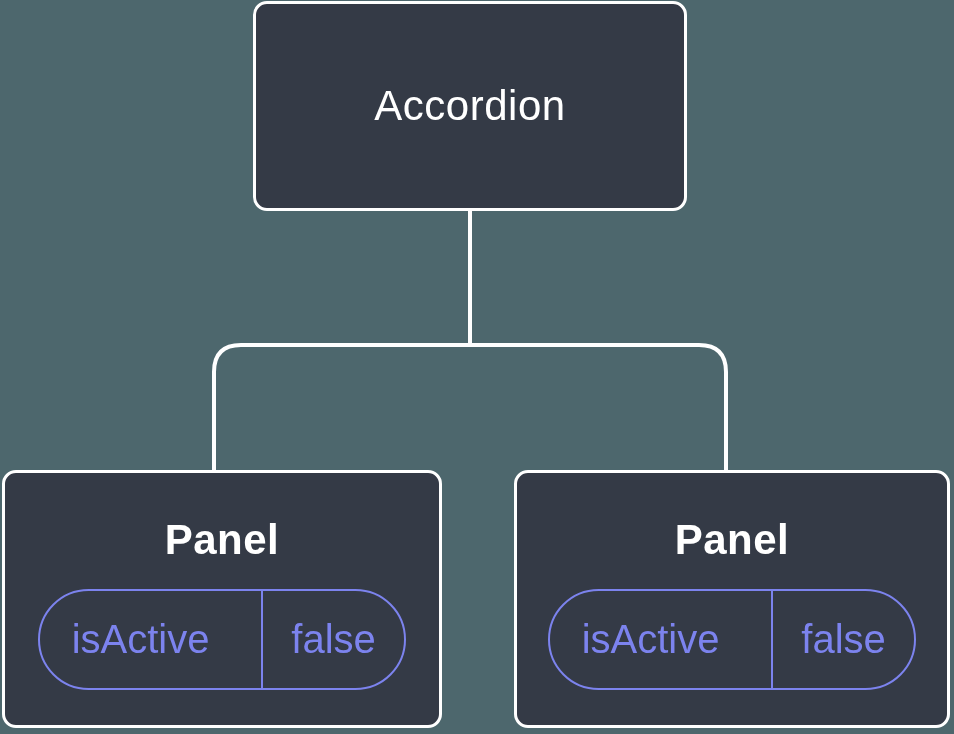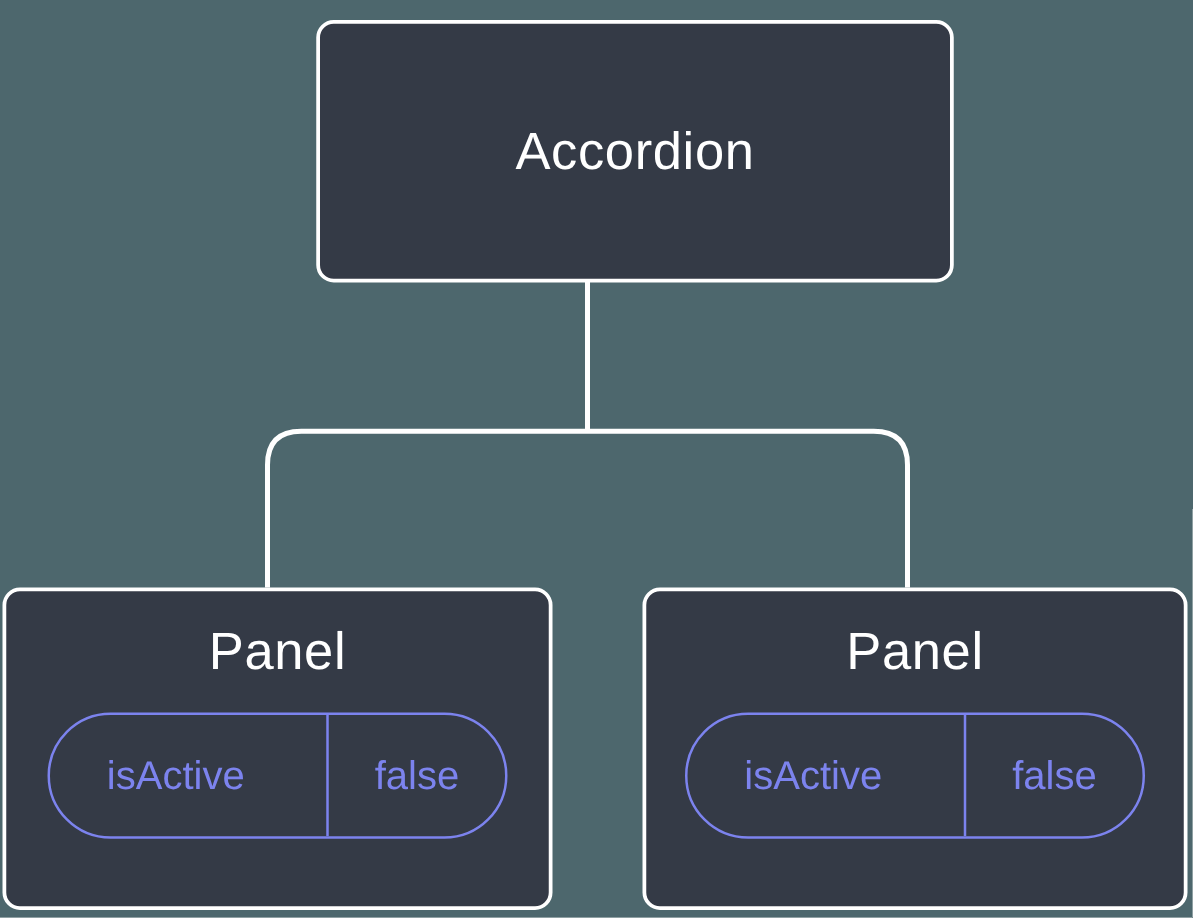--- a/index.html
+++ b/index.html
@@ -26,64 +26,64 @@
     left: 0; top: 0;
     width: 954px; height: 734px;
   }
   .node {
     position: absolute;
     background: var(--node-fill);
     border: 3px solid var(--node-border);
     border-radius: 14px;
   }
   .node-root {
-    left: 253px; top: 16px;
-    width: 510px; height: 210px;
+    left: 253px; top: 1px;
+    width: 434px; height: 210px;
     display: flex;
     align-items: center;
     justify-content: center;
   }
   .node-title {
     color: var(--title-text);
     font-size: 42px;
     font-weight: 500;
     letter-spacing: 0.5px;
   }
   .node-panel {
     top: 470px;
     height: 258px;
   }
   .node-panel-left  { left: 2px;   width: 440px; }
   .node-panel-right { left: 514px; width: 436px; }
   .panel-title {
     display: block;
     text-align: center;
-    margin-top: 22px;
+    margin-top: 41px;
     line-height: 52px;
     color: var(--title-text);
     font-size: 42px;
-    font-weight: 400;
+    font-weight: 700;
     letter-spacing: 0.5px;
   }
   .state-pill {
     width: 368px;
     height: 101px;
     margin: 23px auto 0 auto;
     border: 2.5px solid var(--accent-purple);
     border-radius: 51px;
     display: flex;
     align-items: stretch;
     overflow: hidden;
   }
   .state-cell {
     display: flex;
     align-items: center;
     justify-content: center;
     color: var(--accent-purple);
-    font-size: 32px;
+    font-size: 40px;
     font-weight: 400;
   }
   .state-key   { width: 58.5%; }
   .state-value {
     width: 41.5%;
     border-left: 2.5px solid var(--accent-purple);
     margin-left: 20px;
   }
 </style>
 </head>

